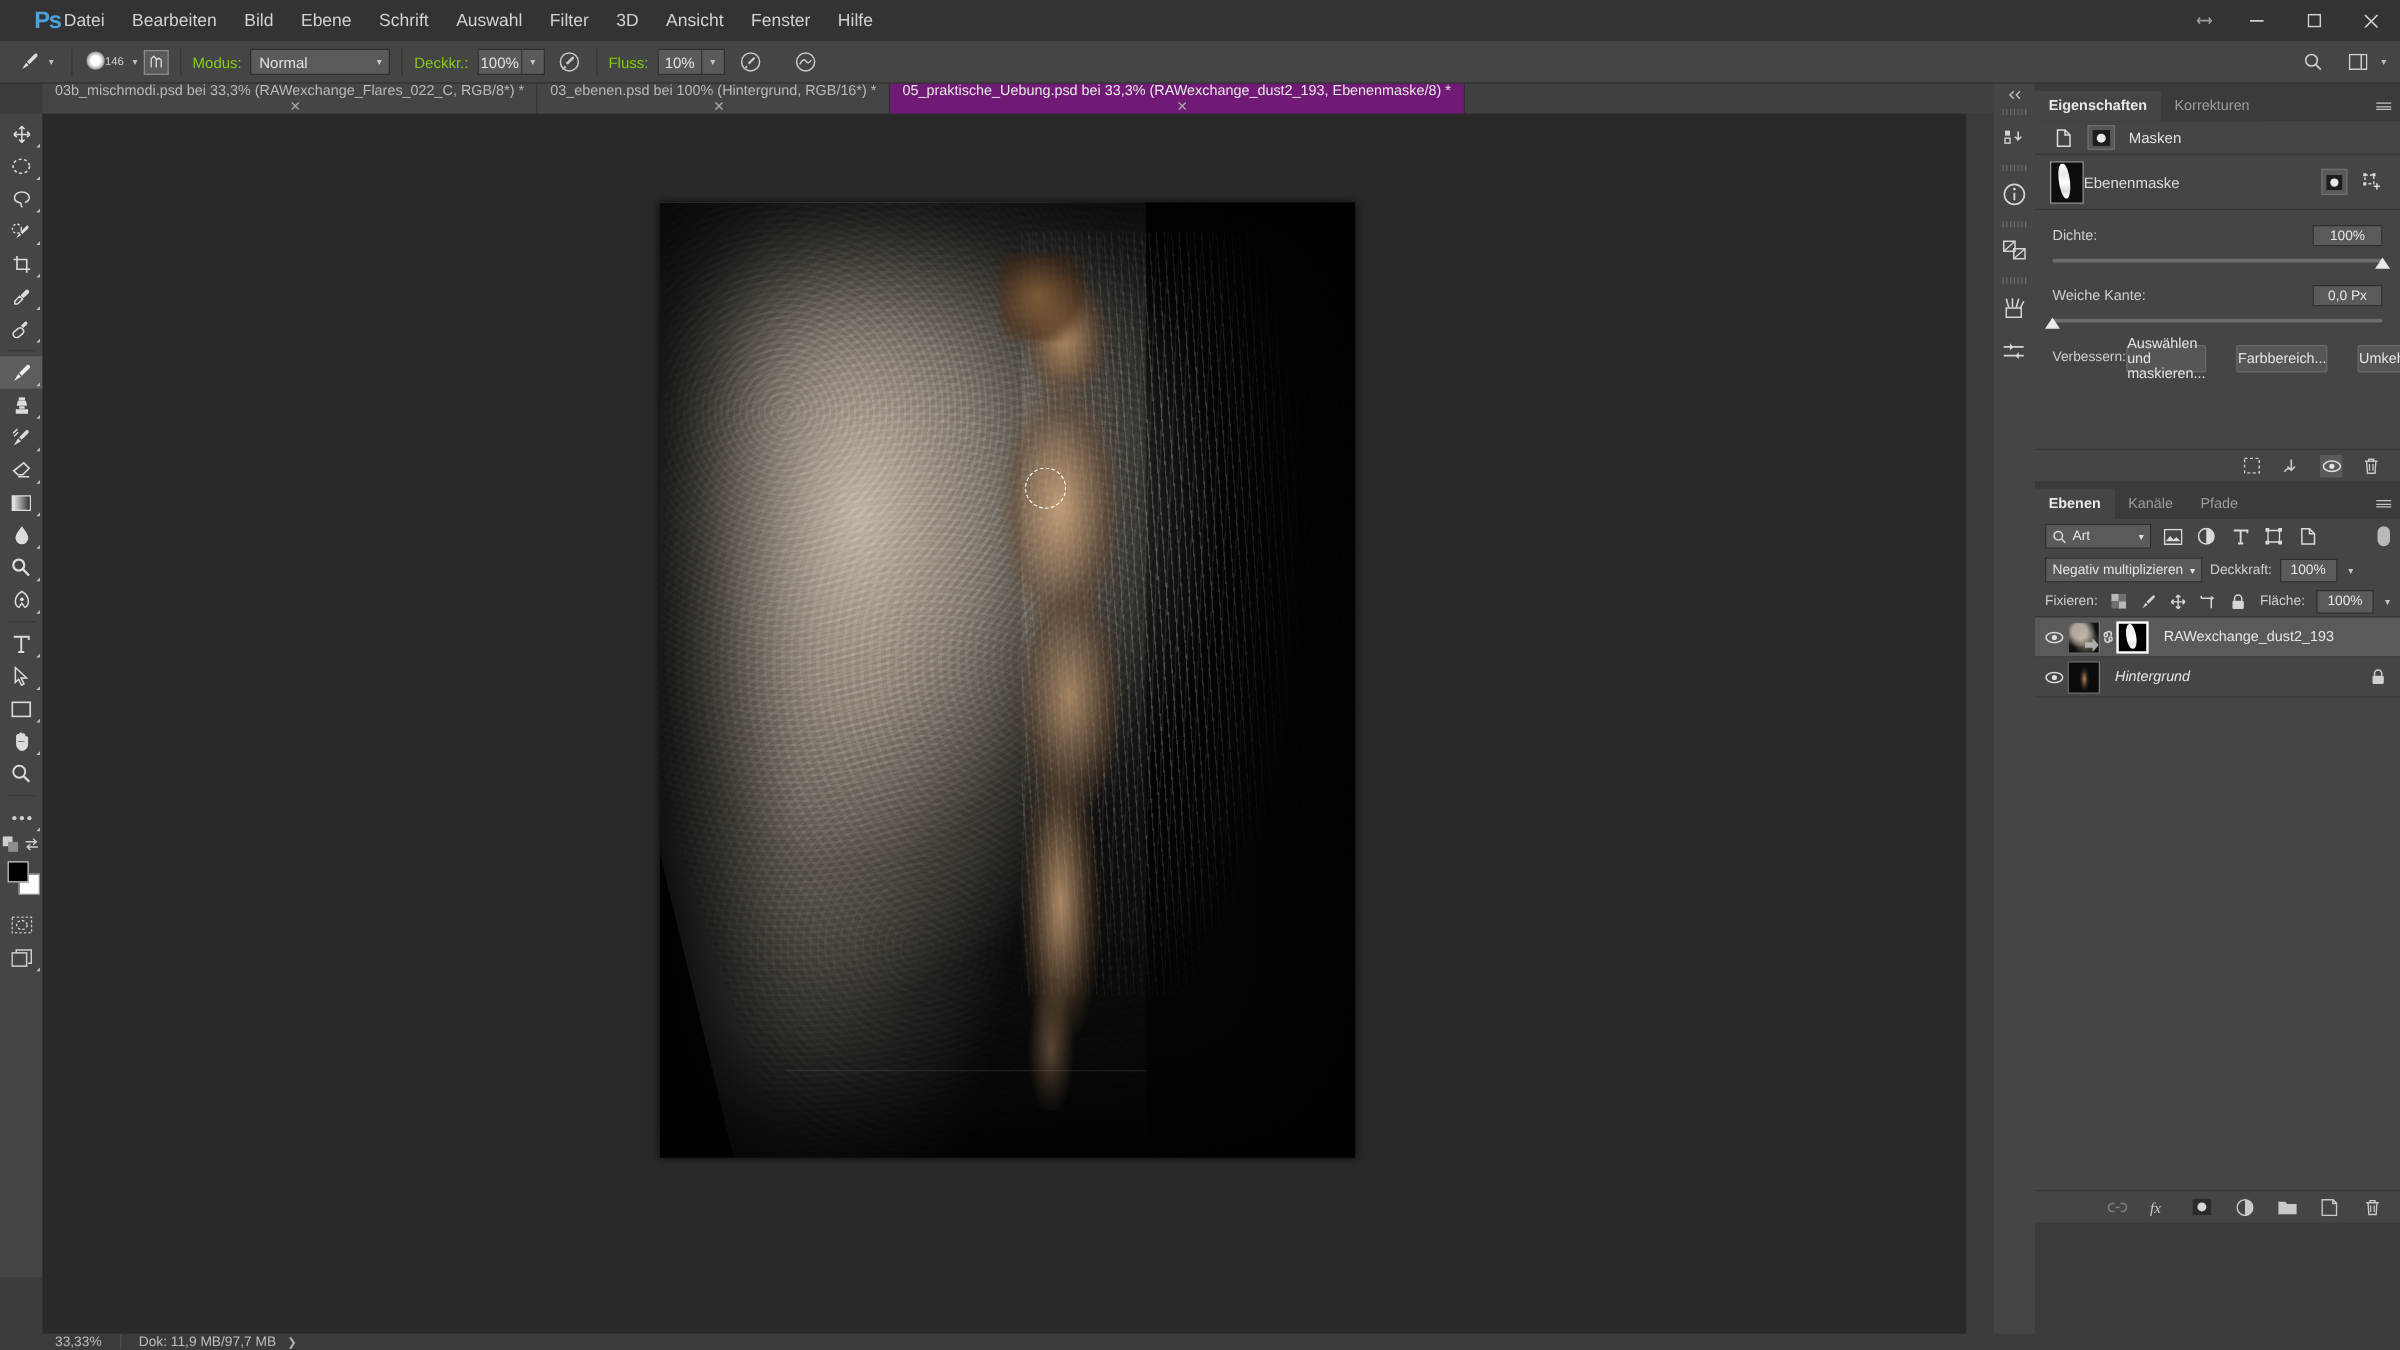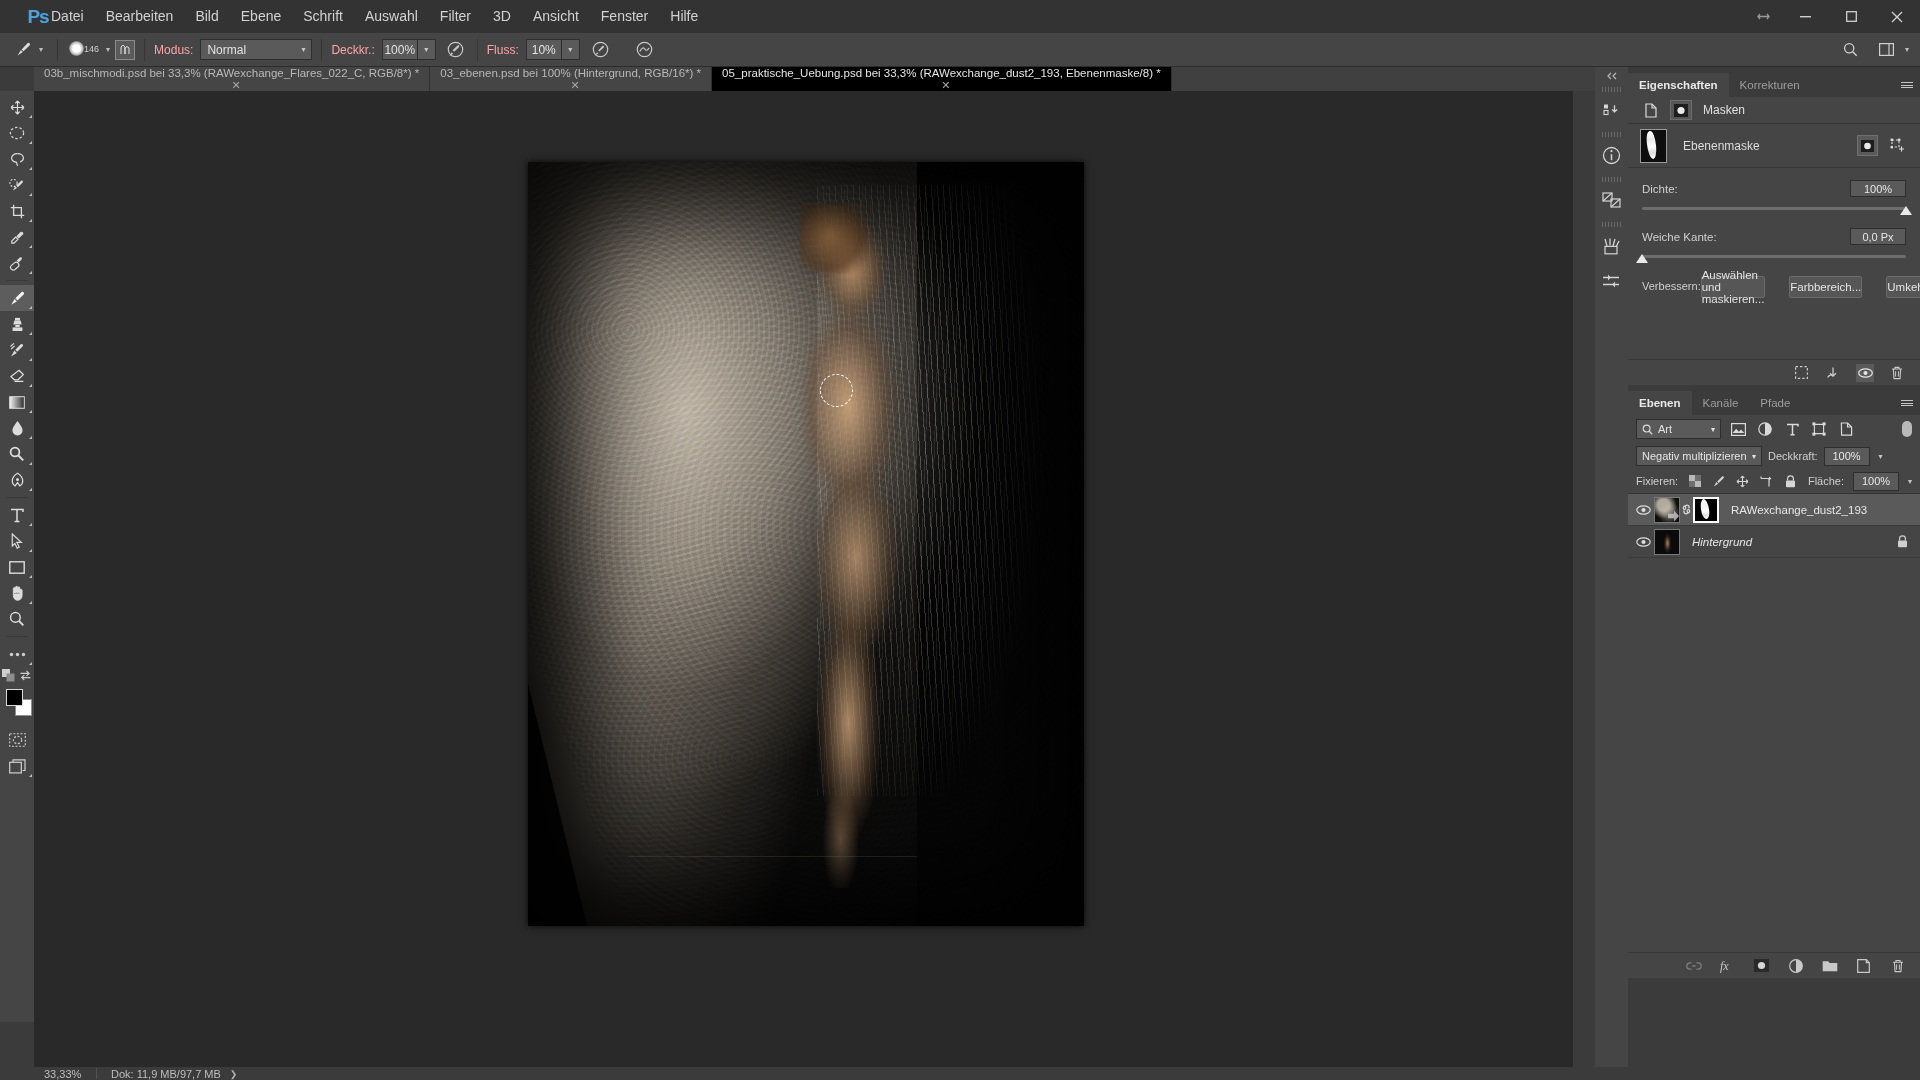--- a/index.html
+++ b/index.html
@@ -53,21 +53,21 @@
   .brush-dot {
     width: 15px; height: 15px; border-radius: 50%;
     background: radial-gradient(circle, #ffffff 35%, #b5b5b5 60%, rgba(150,150,150,0) 78%);
     margin-top: -2px;
   }
   .brush-size-num { font-size: 9px; color: #cfcfcf; margin-top: -1px; }
   .pressure-ico {
     width: 20px; height: 20px; border: 1px solid #8c8c8c; background: #5a5a5a;
     display:flex;align-items:center;justify-content:center; font-size: 10px; color:#e0e0e0;
   }
-  .ob-label { font-size: 12px; color: #fca5a5; margin-right: 7px; }
+  .ob-label { font-size: 12px; color: #84cc16; margin-right: 7px; }
   .ob-select {
     height: 21px; background: #5a5a5a; border: 1px solid #2f2f2f; color: #e2e2e2;
     display: flex; align-items: center; padding: 0 6px; font-size: 12px;
     justify-content: space-between;
   }
   .ob-field {
     height: 21px; background: #5a5a5a; border: 1px solid #2f2f2f; color: #e2e2e2;
     display: flex; align-items: center; padding: 0 6px; font-size: 12px;
   }
   .ob-stepcaret {
@@ -84,21 +84,21 @@
   
   .tabbar {
     position: absolute; left: 34px; top: 67px; width: 1851px; height: 24px;
     background: #404040; display: flex; align-items: flex-end;
   }
   .doctab {
     height: 24px; display: flex; align-items: center; padding: 0 10px;
     font-size: 11.5px; color: #b8b8b8; background: #454545;
     border-right: 1px solid #303030; white-space: nowrap; flex-direction: column;
   }
-  .doctab.active { background: #000000; color: #e6e6e6; align-items: center; }
+  .doctab.active { background: #701a75; color: #e6e6e6; align-items: center; }
   .tabclose { margin-left: 9px; font-size: 11px; color: #a8a8a8; }
 
   
   .toolbar {
     position: absolute; left: 0; top: 91px; width: 34px; height: 931px;
     background: #454545; padding-top: 3px;
   }
   .tool {
     width: 34px; height: 26px; position: relative;
     display: flex; align-items: center; justify-content: center;
@@ -271,21 +271,21 @@
   .mask-thumb {
     width: 27px; height: 34px; background: #0d0d0d; border: 1px solid #9a9a9a;
     position: relative; overflow: hidden;
   }
   .mask-thumb .wisp {
     position: absolute; left: 22%; top: 6%; width: 34%; height: 88%;
     background: linear-gradient(180deg,#fff 0%,#e8e8e8 30%,#fff 55%,#dcdcdc 78%,#fff 100%);
     border-radius: 40% 55% 45% 60%;
     transform: rotate(-5deg);
   }
-  .mask-label { margin-left: 16px; font-size: 12px; color: #dcdcdc; }
+  .mask-label { font-size: 12px; color: #dcdcdc; }
   .mask-row-right { margin-left: auto; display: flex; align-items: center; gap: 9px; }
   .msk-btn { width: 21px; height: 21px; display:flex;align-items:center;justify-content:center; color:#e0e0e0; }
   .msk-btn.on { background: #5a5a5a; border: 1px solid #6f6f6f; }
 
   .slider-block { padding: 12px 14px 0 14px; }
   .slider-top { display: flex; align-items: center; justify-content: space-between; }
   .sl-label { font-size: 11.5px; color: #cfcfcf; }
   .sl-val {
     width: 56px; height: 17px; background: #5a5a5a; border: 1px solid #2e2e2e;
     font-size: 11px; color: #e6e6e6; display: flex; align-items: center; justify-content: center;

